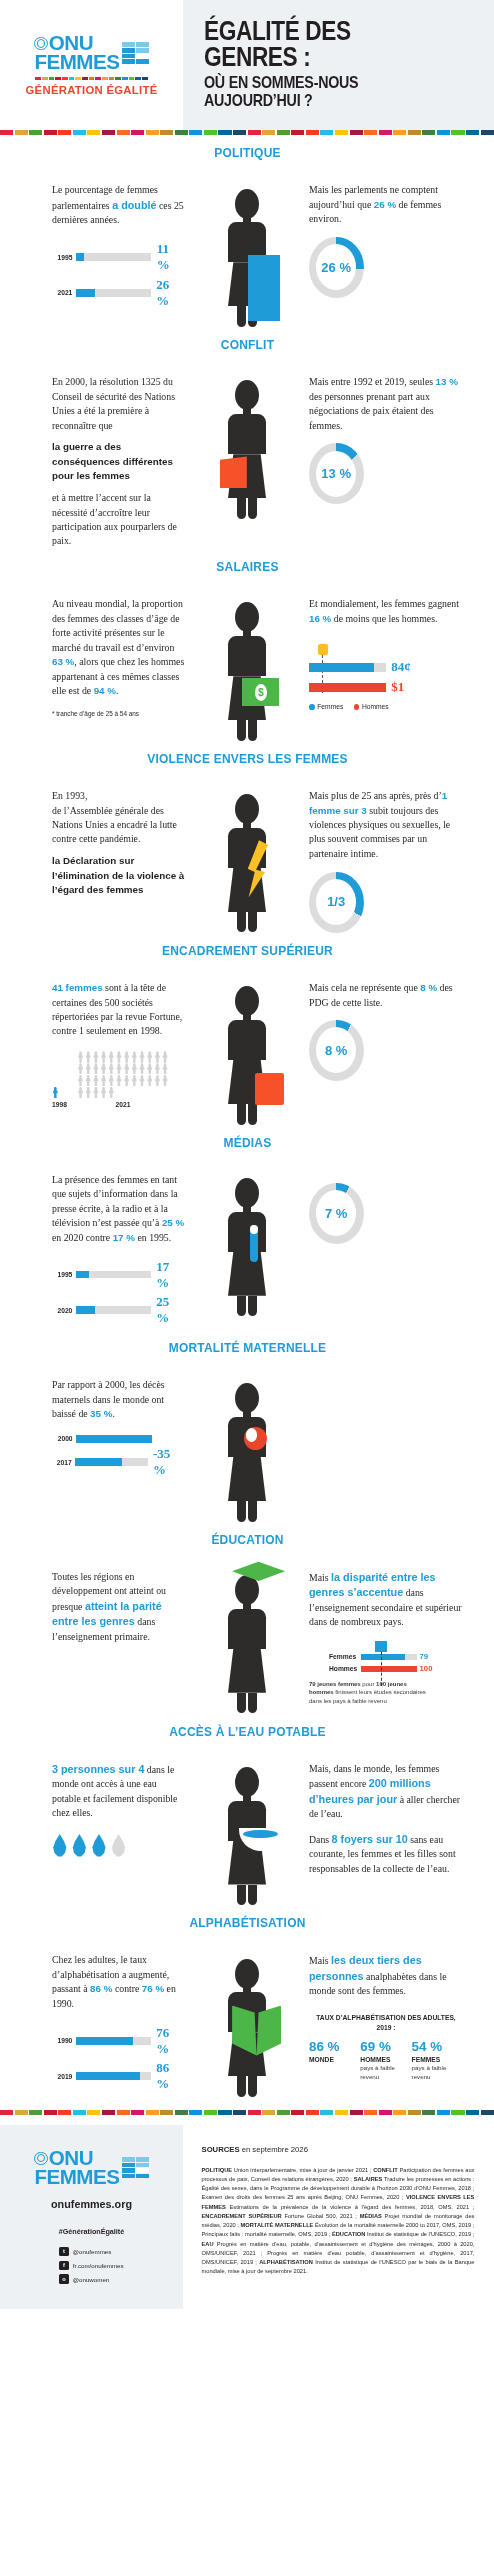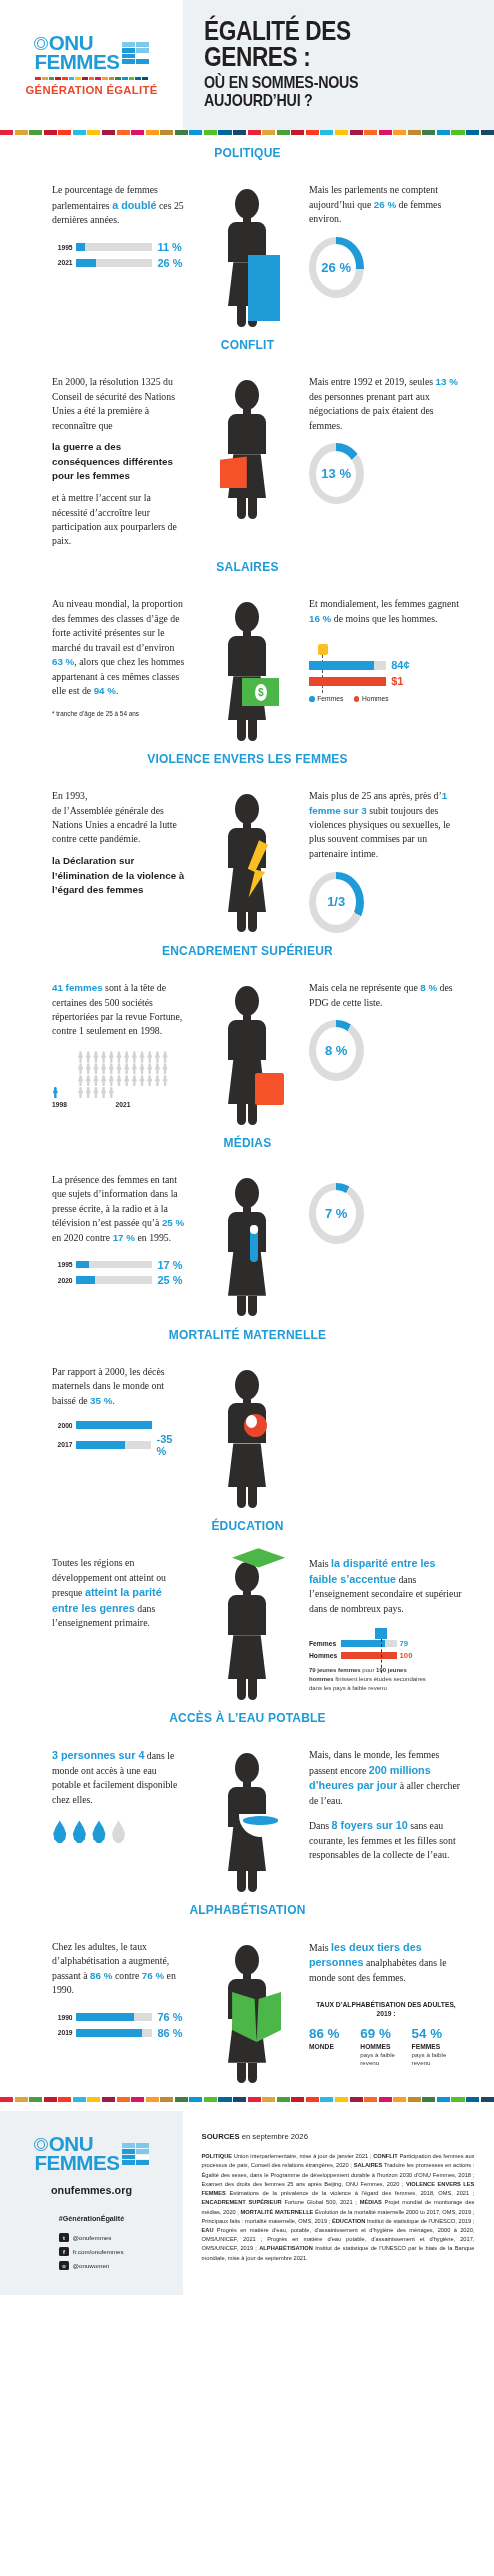--- a/index.html
+++ b/index.html
@@ -84,22 +84,22 @@
   
   .barset { margin-top:13.4px; }
   .barrow { display:flex; align-items:center; margin-bottom:3.6px; }
   .barrow .yr {
     font-family:"Liberation Sans", sans-serif; font-weight:bold;
     font-size:6.7px; width:20.6px; text-align:right; margin-right:3.6px; color:#231f20;
   }
   .track { width:76px; height:7.7px; background:#dcdcdc; position:relative; }
   .fill  { height:7.7px; background:#1f9bd7; }
   .barrow .val {
-    font-family:Liberation Sans, sans-serif; font-weight:bold;
-    font-size:11px; color:#1f9bd7; margin-left:5.2px;
+    font-family:Liberation Serif, serif; font-weight:bold;
+    font-size:13px; color:#1f9bd7; margin-left:5.2px;
   }
   .barrow .val.red { color:#e8472b; }
 
   
   .donut { position:relative; width:55px; height:61px; }
   .donut .ring {
     width:55px; height:61px; border-radius:50%;
   }
   .donut .hole {
     position:absolute; left:7.2px; top:7.2px; width:40px; height:46px;
@@ -134,21 +134,21 @@
 
   
   .ppl-grid { display:flex; align-items:flex-end; gap:10.3px; margin-top:12.4px; }
   .ppl-col { text-align:center; }
   .ppl-rows { display:grid; grid-template-columns:repeat(12, 7.2px); gap:0.5px; }
   .ppl { width:6.7px; height:11.3px; }
   .yr-lbl { font-family:"Liberation Sans", sans-serif; font-weight:bold; font-size:6.7px; margin-top:3.1px; }
 
   
   .edu-box { margin-top:11.3px; position:relative; }
-  .edurow { display:flex; align-items:center; margin-bottom:3.1px; }
+  .edurow { display:flex; align-items:center; margin-bottom:3.1px;margin-left:20px; }
   .edurow .nm { font-family:"Liberation Sans", sans-serif; font-weight:bold; font-size:6.7px; width:32px; }
   .edurow .tr { width:56px; height:6.7px; background:#dcdcdc; }
   .edurow .fl { height:6.7px; }
   .edurow .vl { font-family:"Liberation Sans", sans-serif; font-weight:bold; font-size:7.7px; margin-left:2.6px; }
   .edu-note { font-family:"Liberation Sans", sans-serif; font-size:6px; line-height:1.45; margin-top:6.2px; color:#3a3a3a; width:118px; }
   .edu-note b { font-weight:bold; }
 
   
   .drops { display:flex; gap:4.1px; margin-top:13.4px; }
   .dropshape {
@@ -631,21 +631,21 @@
               <div class="body-shoulders" style="height:40px;"></div>
               <div class="skirt" style="height:44px;"></div>
               <div class="legs">
                 <i style="height:20.6px;"></i>
                 <i style="height:20.6px;"></i>
               </div>
               <div style="position:absolute;left:4.1px;top:-13.4px;width:53px;height:23px;background:#4cb648;clip-path:polygon(50% 0,100% 42%,50% 84%,0 42%);"></div>
             </div>
           </div>
           <div class="col-right">
-            <p class="body">Mais <span class="hl-b">la disparité entre les faible s’accentue</span> dans l’enseignement secondaire et supérieur dans de nombreux pays.</p>
+            <p class="body">Mais <span class="hl-b">la disparité entre les genres s’accentue</span> dans l’enseignement secondaire et supérieur dans de nombreux pays.</p>
             <div class="edu-box">
               <div style="width:12.4px;height:11.3px;background:#1f9bd7;margin-left:66px;"></div>
               <div style="border-left:0.5px dashed #333;position:absolute;left:72px;top:11.3px;height:34px;"></div>
               <div class="edurow">
                 <span class="nm">Femmes</span>
                 <span class="tr">
                   <span class="fl" style="width:79%;display:block;background:#1f9bd7;"></span>
                 </span>
                 <span class="vl" style="color:#1f9bd7;">79</span>
               </div>

